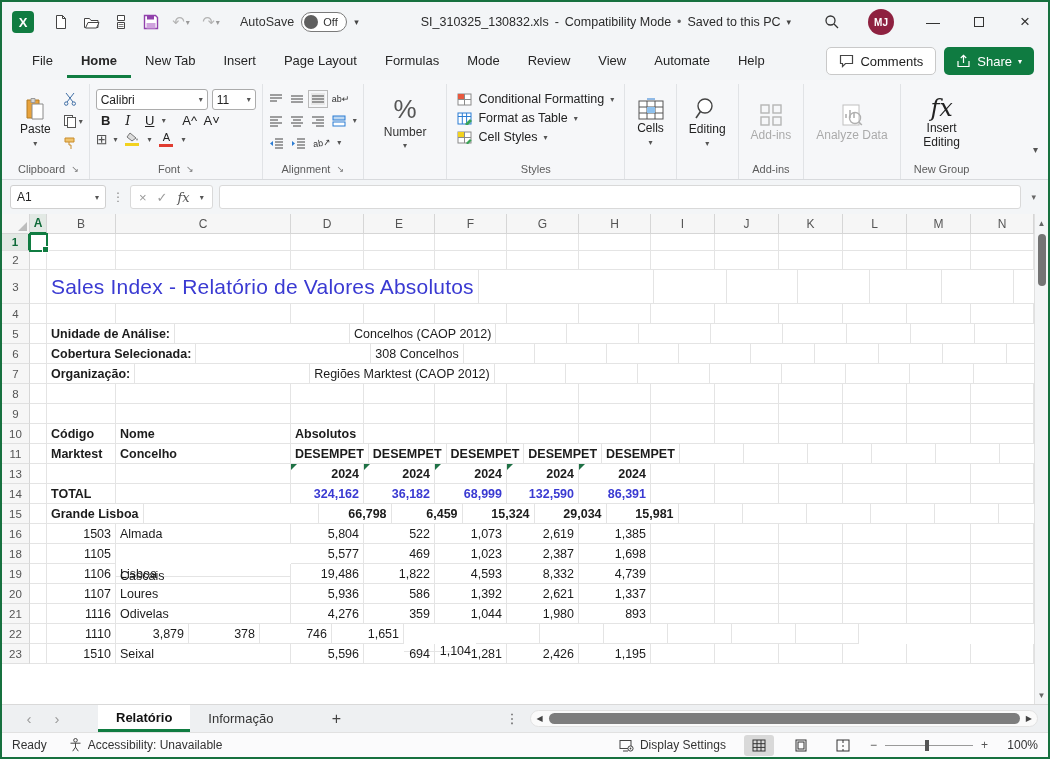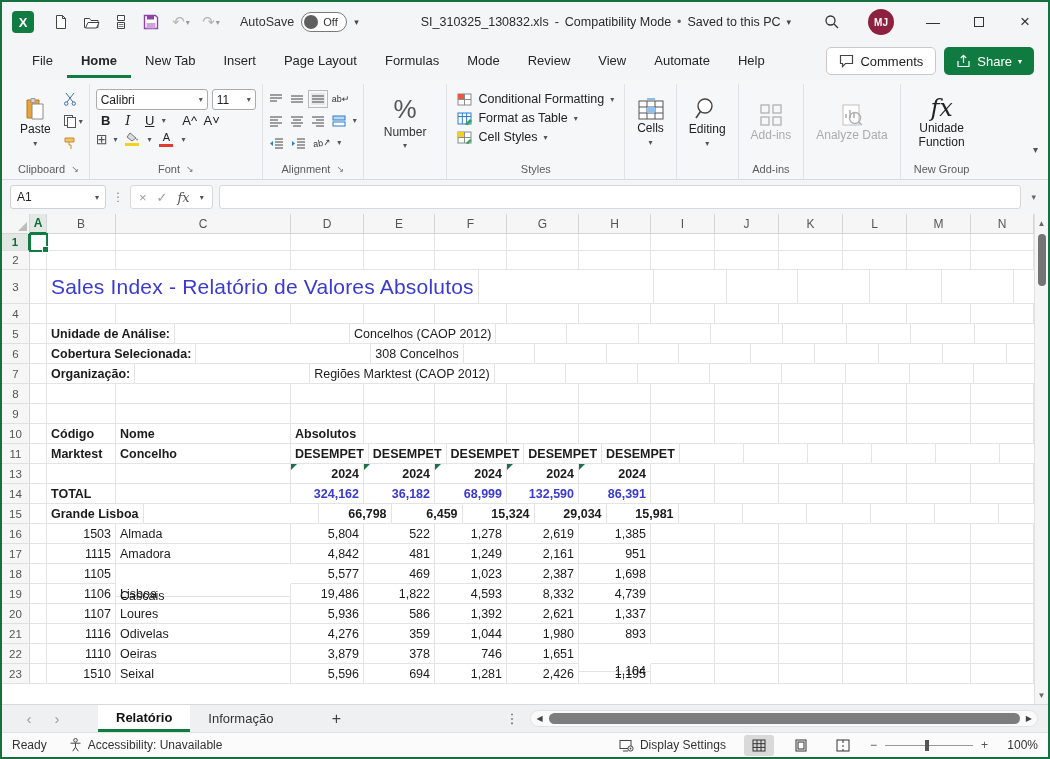--- a/index.html
+++ b/index.html
@@ -468,21 +468,21 @@
           <span class="bb-label">Analyze Data</span>
         </div>
       </div>
       <div class="rgroup-label"></div>
     </div>
 
     <div class="rgroup" style="border-right:none;">
       <div class="rgroup-body">
         <div class="bigbtn">
           <span class="ital" style="font-size:24px; color:#222; line-height:1;">fx</span>
-          <span class="bb-label" style="width:58px;">Unidade Function</span>
+          <span class="bb-label" style="width:58px;">Insert Editing</span>
         </div>
       </div>
       <div class="rgroup-label">
         <span>New Group</span>
       </div>
     </div>
 
     <span class="ribbon-collapse">▾</span>
   </div>
 
@@ -750,40 +750,23 @@
             <div class="cell" style="flex: 0 0 64px;"></div>
             <div class="cell" style="flex: 0 0 63px;"></div>
           </div>
           <div class="srow" style="height: 20px;">
             <div class="rowhdr">16</div>
             <div class="cell" style="flex: 0 0 17px;"></div>
             <div class="cell has-txt c-num" style="flex: 0 0 69px;">1503</div>
             <div class="cell has-txt " style="flex: 0 0 175px;">Almada</div>
             <div class="cell has-txt c-num" style="flex: 0 0 73px;">5,804</div>
             <div class="cell has-txt c-num" style="flex: 0 0 71px;">522</div>
-            <div class="cell has-txt c-num" style="flex: 0 0 72px;">1,278</div>
+            <div class="cell has-txt c-num" style="flex: 0 0 72px;">1,073</div>
             <div class="cell has-txt c-num" style="flex: 0 0 72px;">2,619</div>
             <div class="cell has-txt c-num" style="flex: 0 0 72px;">1,385</div>
-            <div class="cell" style="flex: 0 0 64px;"></div>
-            <div class="cell" style="flex: 0 0 64px;"></div>
-            <div class="cell" style="flex: 0 0 64px;"></div>
-            <div class="cell" style="flex: 0 0 64px;"></div>
-            <div class="cell" style="flex: 0 0 64px;"></div>
-            <div class="cell" style="flex: 0 0 63px;"></div>
-          </div>
-          <div class="srow" style="height: 20px;">
-            <div class="rowhdr">17</div>
-            <div class="cell" style="flex: 0 0 17px;"></div>
-            <div class="cell has-txt c-num" style="flex: 0 0 69px;">1115</div>
-            <div class="cell has-txt " style="flex: 0 0 175px;">Amadora</div>
-            <div class="cell has-txt c-num" style="flex: 0 0 73px;">4,842</div>
-            <div class="cell has-txt c-num" style="flex: 0 0 71px;">481</div>
-            <div class="cell has-txt c-num" style="flex: 0 0 72px;">1,249</div>
-            <div class="cell has-txt c-num" style="flex: 0 0 72px;">2,161</div>
-            <div class="cell has-txt c-num" style="flex: 0 0 72px;">951</div>
             <div class="cell" style="flex: 0 0 64px;"></div>
             <div class="cell" style="flex: 0 0 64px;"></div>
             <div class="cell" style="flex: 0 0 64px;"></div>
             <div class="cell" style="flex: 0 0 64px;"></div>
             <div class="cell" style="flex: 0 0 64px;"></div>
             <div class="cell" style="flex: 0 0 63px;"></div>
           </div>
           <div class="srow" style="height: 20px;">
             <div class="rowhdr">18</div>
             <div class="cell" style="flex: 0 0 17px;"></div>
@@ -849,21 +832,20 @@
             <div class="cell" style="flex: 0 0 64px;"></div>
             <div class="cell" style="flex: 0 0 64px;"></div>
             <div class="cell" style="flex: 0 0 64px;"></div>
             <div class="cell" style="flex: 0 0 64px;"></div>
             <div class="cell" style="flex: 0 0 63px;"></div>
           </div>
           <div class="srow" style="height: 20px;">
             <div class="rowhdr">22</div>
             <div class="cell" style="flex: 0 0 17px;"></div>
             <div class="cell has-txt c-num" style="flex: 0 0 69px;">1110</div>
-            <div class="cell has-txt " style="flex: 0 0 175px;">Oeiras</div>
             <div class="cell has-txt c-num" style="flex: 0 0 73px;">3,879</div>
             <div class="cell has-txt c-num" style="flex: 0 0 71px;">378</div>
             <div class="cell has-txt c-num" style="flex: 0 0 72px;">746</div>
             <div class="cell has-txt c-num" style="flex: 0 0 72px;">1,651</div>
             <div class="cell has-txt c-num" style="flex: 0 0 72px; margin-top: 27px;">1,104</div>
             <div class="cell" style="flex: 0 0 64px;"></div>
             <div class="cell" style="flex: 0 0 64px;"></div>
             <div class="cell" style="flex: 0 0 64px;"></div>
             <div class="cell" style="flex: 0 0 64px;"></div>
             <div class="cell" style="flex: 0 0 64px;"></div>

